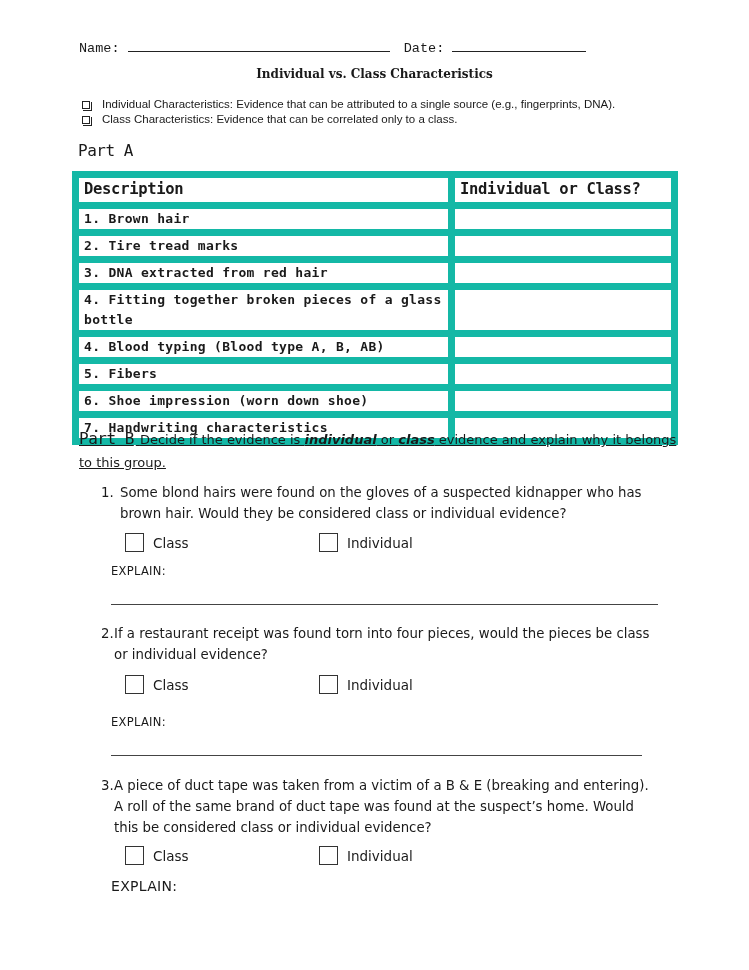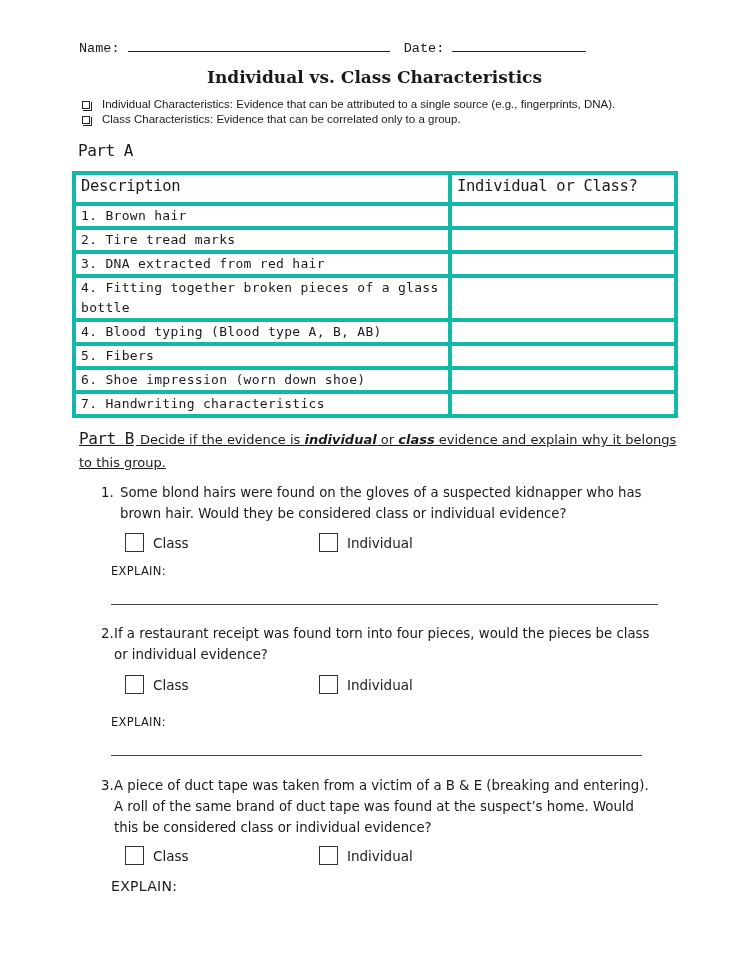--- a/index.html
+++ b/index.html
@@ -4,31 +4,31 @@
 <style>
   * { box-sizing: border-box; margin: 0; padding: 0; }
   html, body { width: 749px; height: 970px; background: #ffffff; overflow: hidden; }
   body { position: relative; color: #1a1a1a; font-family: "DejaVu Sans", sans-serif; }
 
   .abs { position: absolute; }
 
   .name-line { left: 79px; top: 40px; font-family: Liberation Mono, monospace; font-size: 13.5px; white-space: nowrap; }
   .name-line .blank { display: inline-block; border-bottom: 1px solid #222; height: 12px; vertical-align: baseline; }
 
-  .title { left: 0; width: 749px; top: 67px; text-align: center; font-family: "DejaVu Serif", serif; font-weight: bold; font-size: 17px; }
+  .title { left: 0; width: 749px; top: 67px; text-align: center; font-family: "DejaVu Serif", serif; font-weight: bold; font-size: 12px; }
 
   .bullets { left: 81px; top: 97px; font-family: "Liberation Sans", sans-serif; font-size: 11.5px; line-height: 15px; }
   .bullets .bul { display: flex; align-items: center; text-align: center; }
   .bullets .box { width: 8px; height: 8px; border: 1.4px solid #222; margin-right: 12px; margin-left: 1px; position: relative; }
   .bullets .box::after { content: ""; position: absolute; right: -3px; bottom: -3px; width: 8px; height: 8px; border-right: 1.4px solid #222; border-bottom: 1.4px solid #222; }
 
   .part-a { left: 78px; top: 141px; font-family: "DejaVu Sans Mono", monospace; font-size: 16px; letter-spacing: -0.5px; }
 
   table.grid { position: absolute; left: 72px; top: 171px; width: 606px; border-collapse: collapse; font-family: "DejaVu Sans Mono", monospace; font-size: 13px; letter-spacing: 0.3px; }
-  table.grid td, table.grid th { border: 4px solid #14b8a6; padding: 0 5px; text-align: left; vertical-align: top; font-weight: normal; }
+  table.grid td, table.grid th { border: 7px solid #14b8a6; padding: 0 5px; text-align: left; vertical-align: top; font-weight: bold; }
   table.grid th { height: 31px; font-size: 15.5px; padding-top: 2px; letter-spacing: -0.3px; }
   table.grid td { height: 17px; line-height: 20px; }
   table.grid td.tall { height: 42px; }
   table.grid .c1 { width: 376px; }
 
   .part-b { left: 79px; top: 427px; width: 600px; font-family: "DejaVu Sans", sans-serif; font-size: 13px; line-height: 23px; text-decoration: underline; }
   .part-b .lbl { font-family: "DejaVu Sans Mono", monospace; font-size: 16px; margin-right: 2px; letter-spacing: -0.5px; }
 
   .q { position: absolute; left: 101px; width: 560px; font-size: 13.3px; line-height: 21px; display: flex; }
   .q .num { width: 13px; flex: none; }
@@ -55,21 +55,21 @@
 
 <div class="abs title">Individual vs. Class Characteristics</div>
 
 <div class="abs bullets">
   <div class="bul">
     <span class="box"></span>
     <span>Individual Characteristics: Evidence that can be attributed to a single source (e.g., fingerprints, DNA).</span>
   </div>
   <div class="bul">
     <span class="box"></span>
-    <span>Class Characteristics: Evidence that can be correlated only to a group.</span>
+    <span>Class Characteristics: Evidence that can be correlated only to a class.</span>
   </div>
 </div>
 
 <div class="abs part-a">Part A</div>
 
 <table class="grid">
   <tbody>
       <tr>
     <th class="c1">Description</th>
     <th>Individual or Class?</th>

